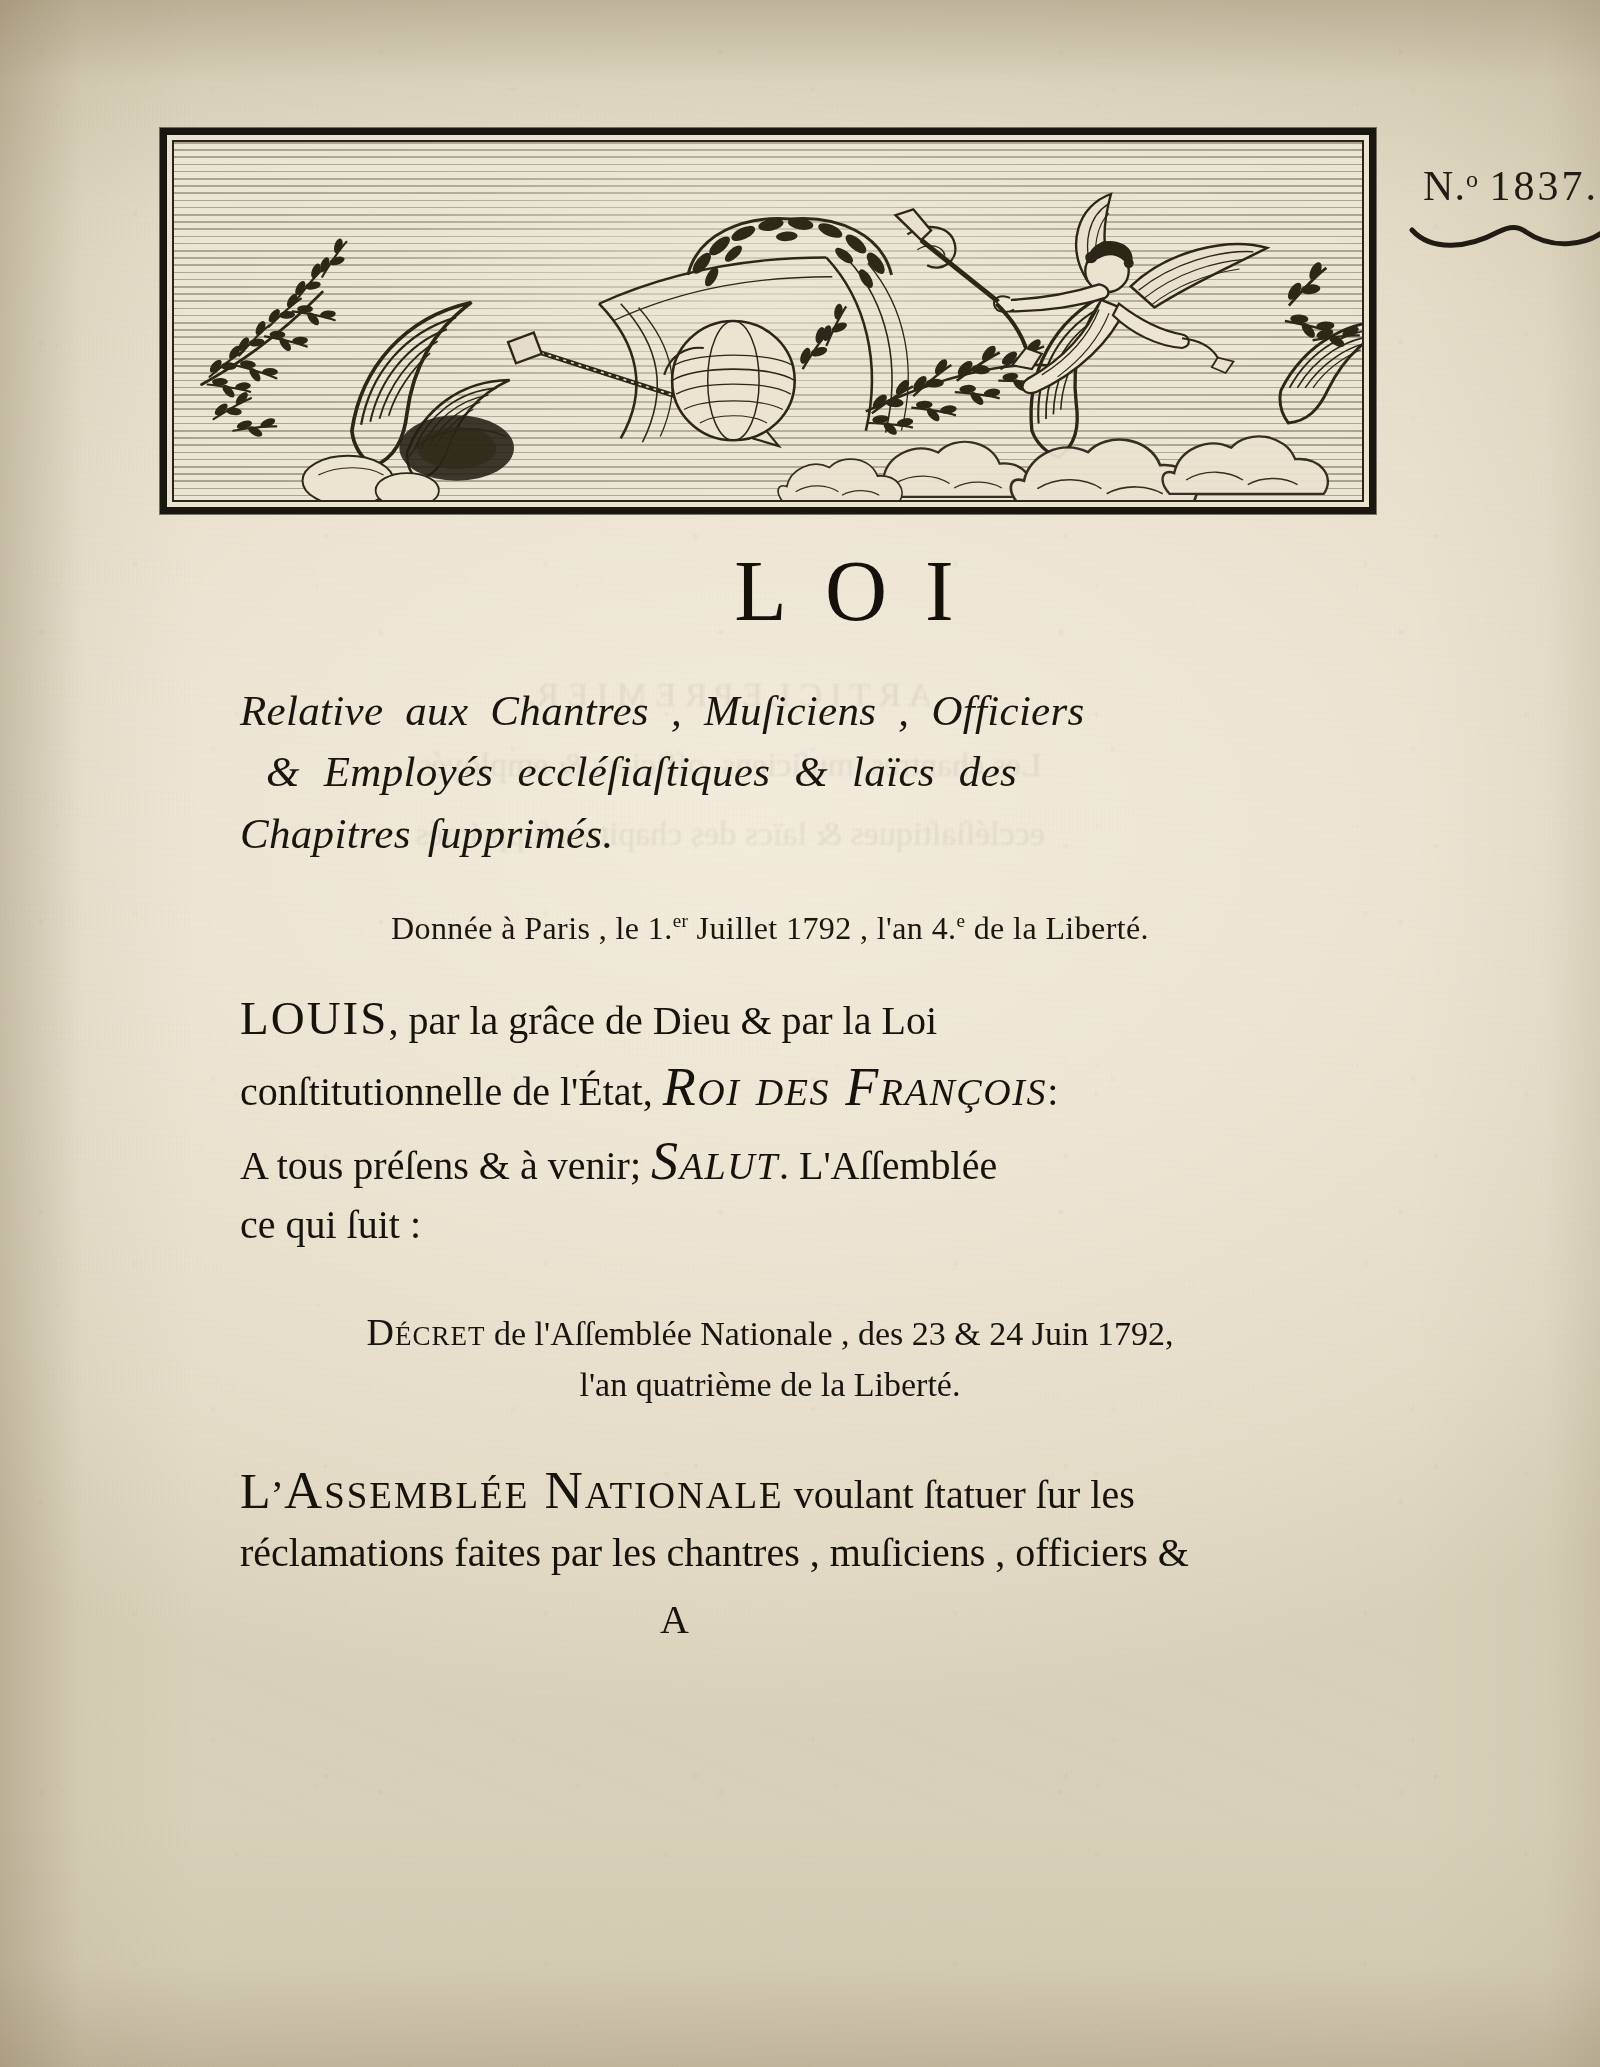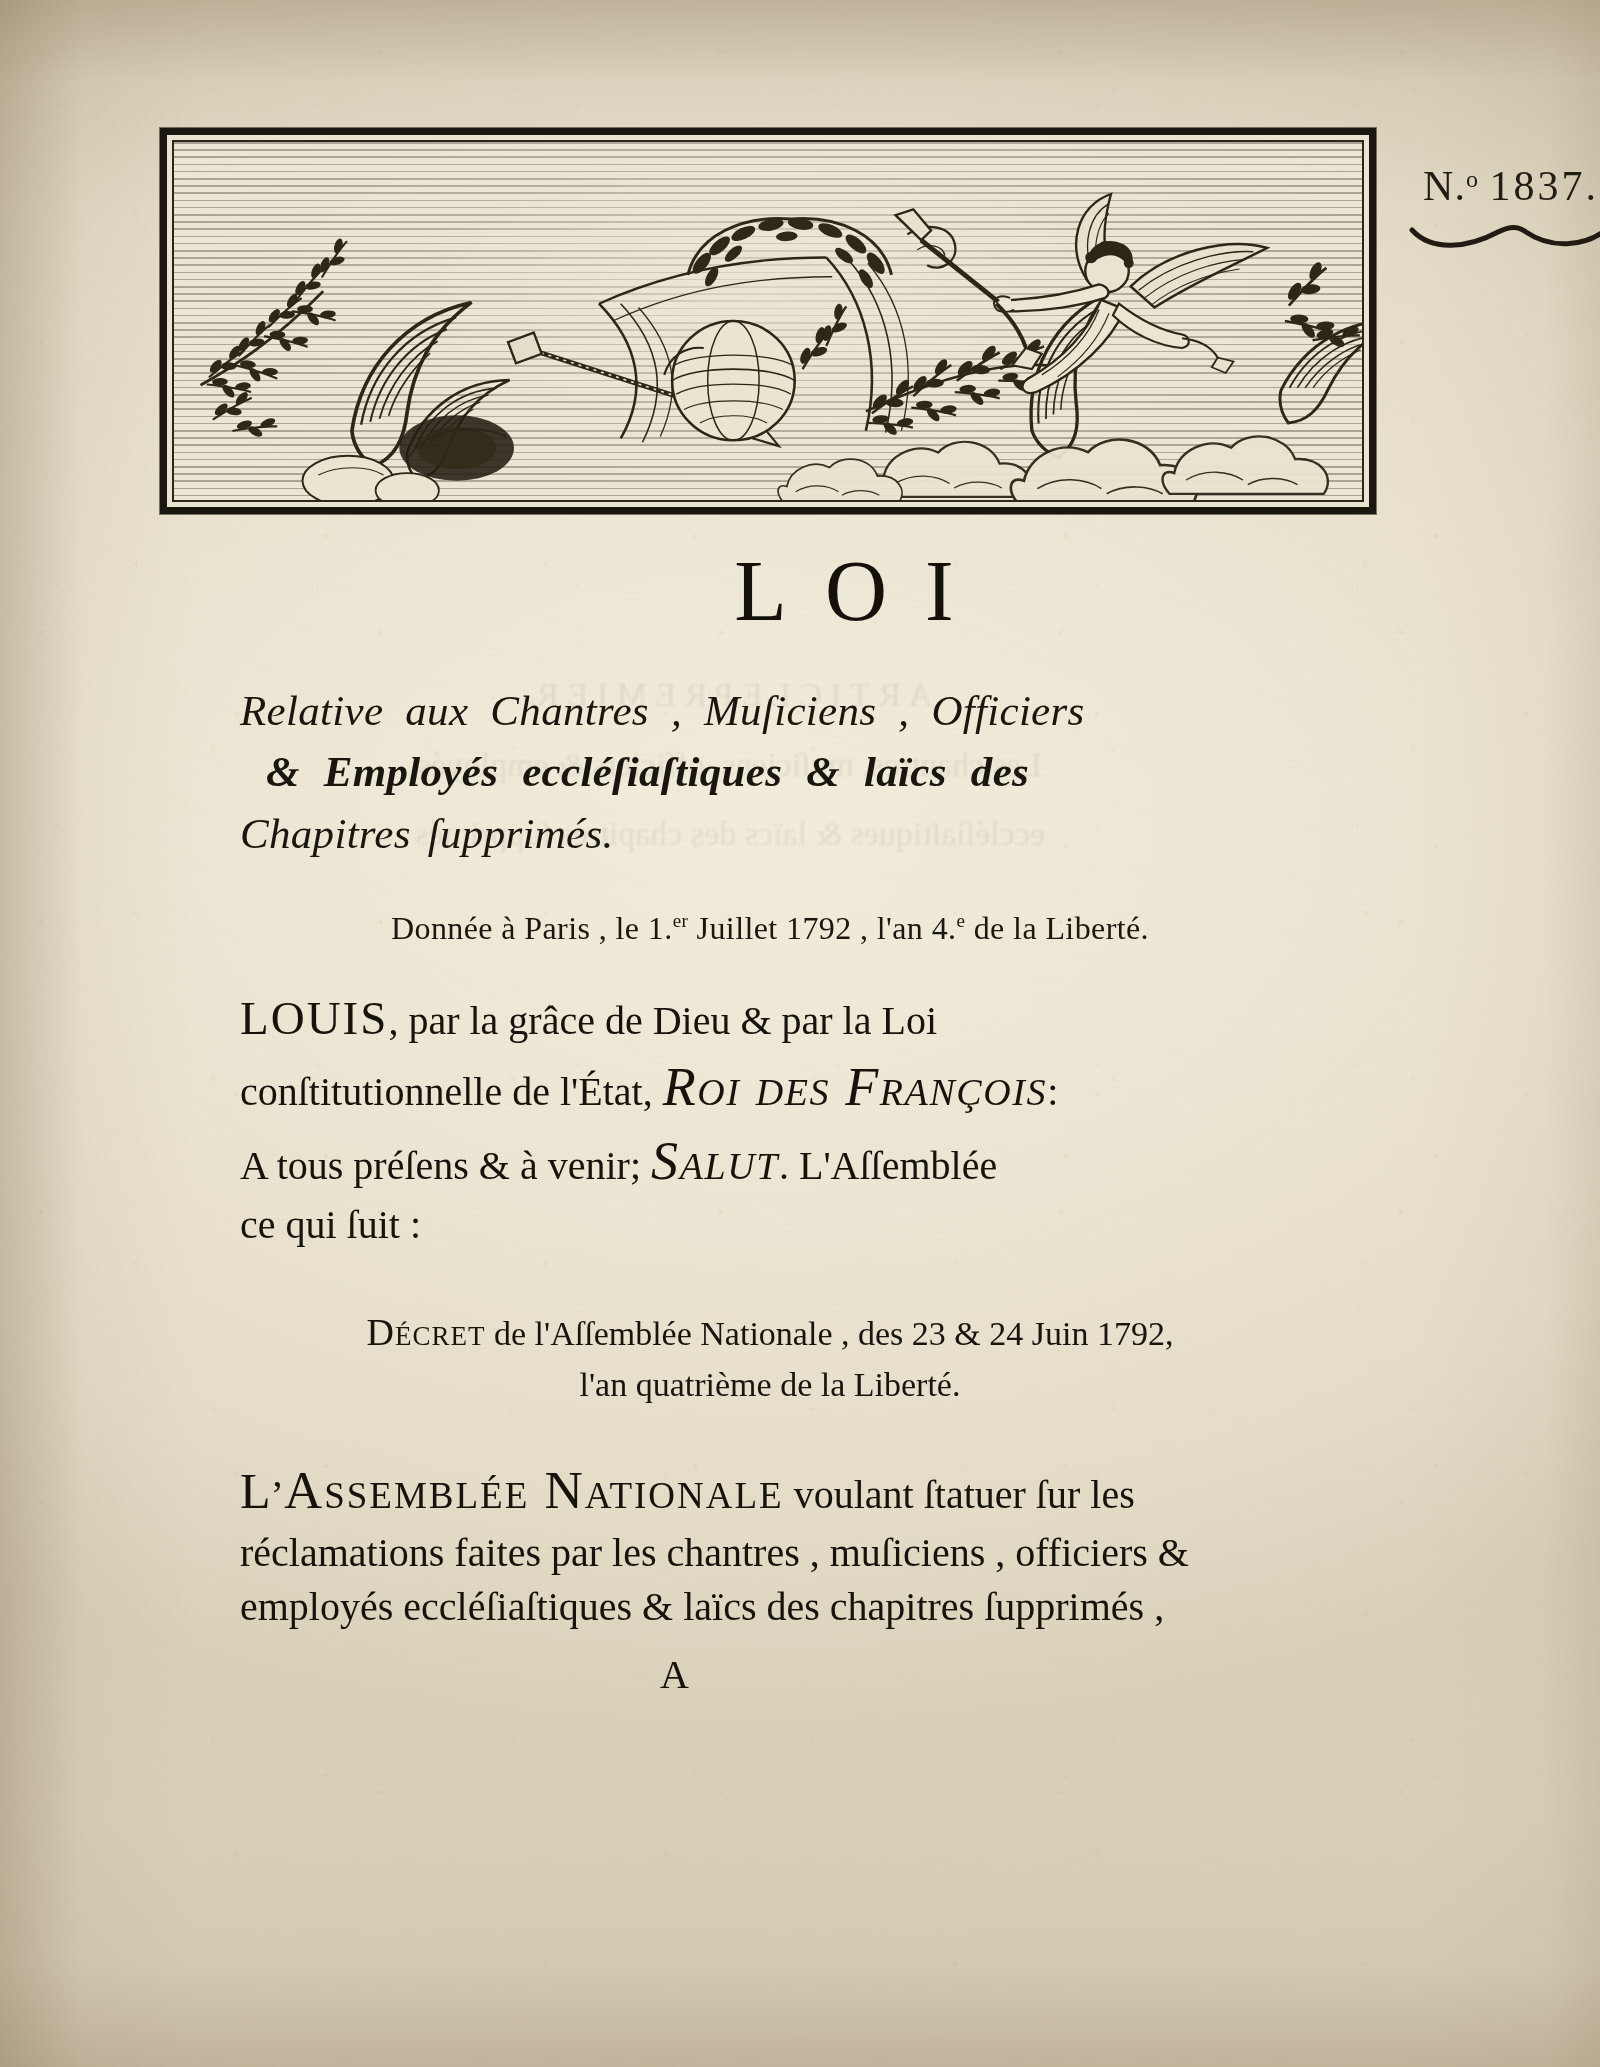--- a/index.html
+++ b/index.html
@@ -156,21 +156,21 @@
     font-size: 43px;
     line-height: 1.43;
     text-align: justify;
     text-align-last: left;
     color: #19160f;
     margin: 0;
     letter-spacing: .3px;
   }
   .subtitle .ln { display: block; }
   .subtitle .ln.l1 { word-spacing: 11px; }
-  .subtitle .ln.l2 { word-spacing: 13px; padding-left: 26px; font-weight: bold; }
+  .subtitle .ln.l2 { word-spacing: 13px; padding-left: 26px; }
   .subtitle .ln.l3 { word-spacing: 6px; }
 
   .given {
     margin: 46px 0 0 0;
     font-size: 32px;
     letter-spacing: .4px;
     text-align: center;
     color: #1a1710;
     white-space: nowrap;
   }
@@ -501,19 +501,18 @@
           <span class="dc-caps">Décret</span><span> de l'Aſſemblée Nationale , des 23 &amp; 24 Juin 1792,</span>
         </span>
         <span class="dline">l'an quatrième de la Liberté.</span>
       </div>
 
       <div class="body-text">
         <span class="line">
           <span class="dropcap">L</span><span>’</span><span class="bt-caps">Assemblée Nationale</span><span> voulant ſtatuer ſur les</span>
         </span>
         <span class="line">réclamations faites par les chantres , muſiciens , officiers &amp;</span>
-        <span class="line">employés eccléſiaſtiques &amp; laïcs des chapitres ſupprimés ,</span>
       </div>
 
       <div class="signature-mark">A</div>
     </div>
   </div>
 </div>
 
 </body></html>

